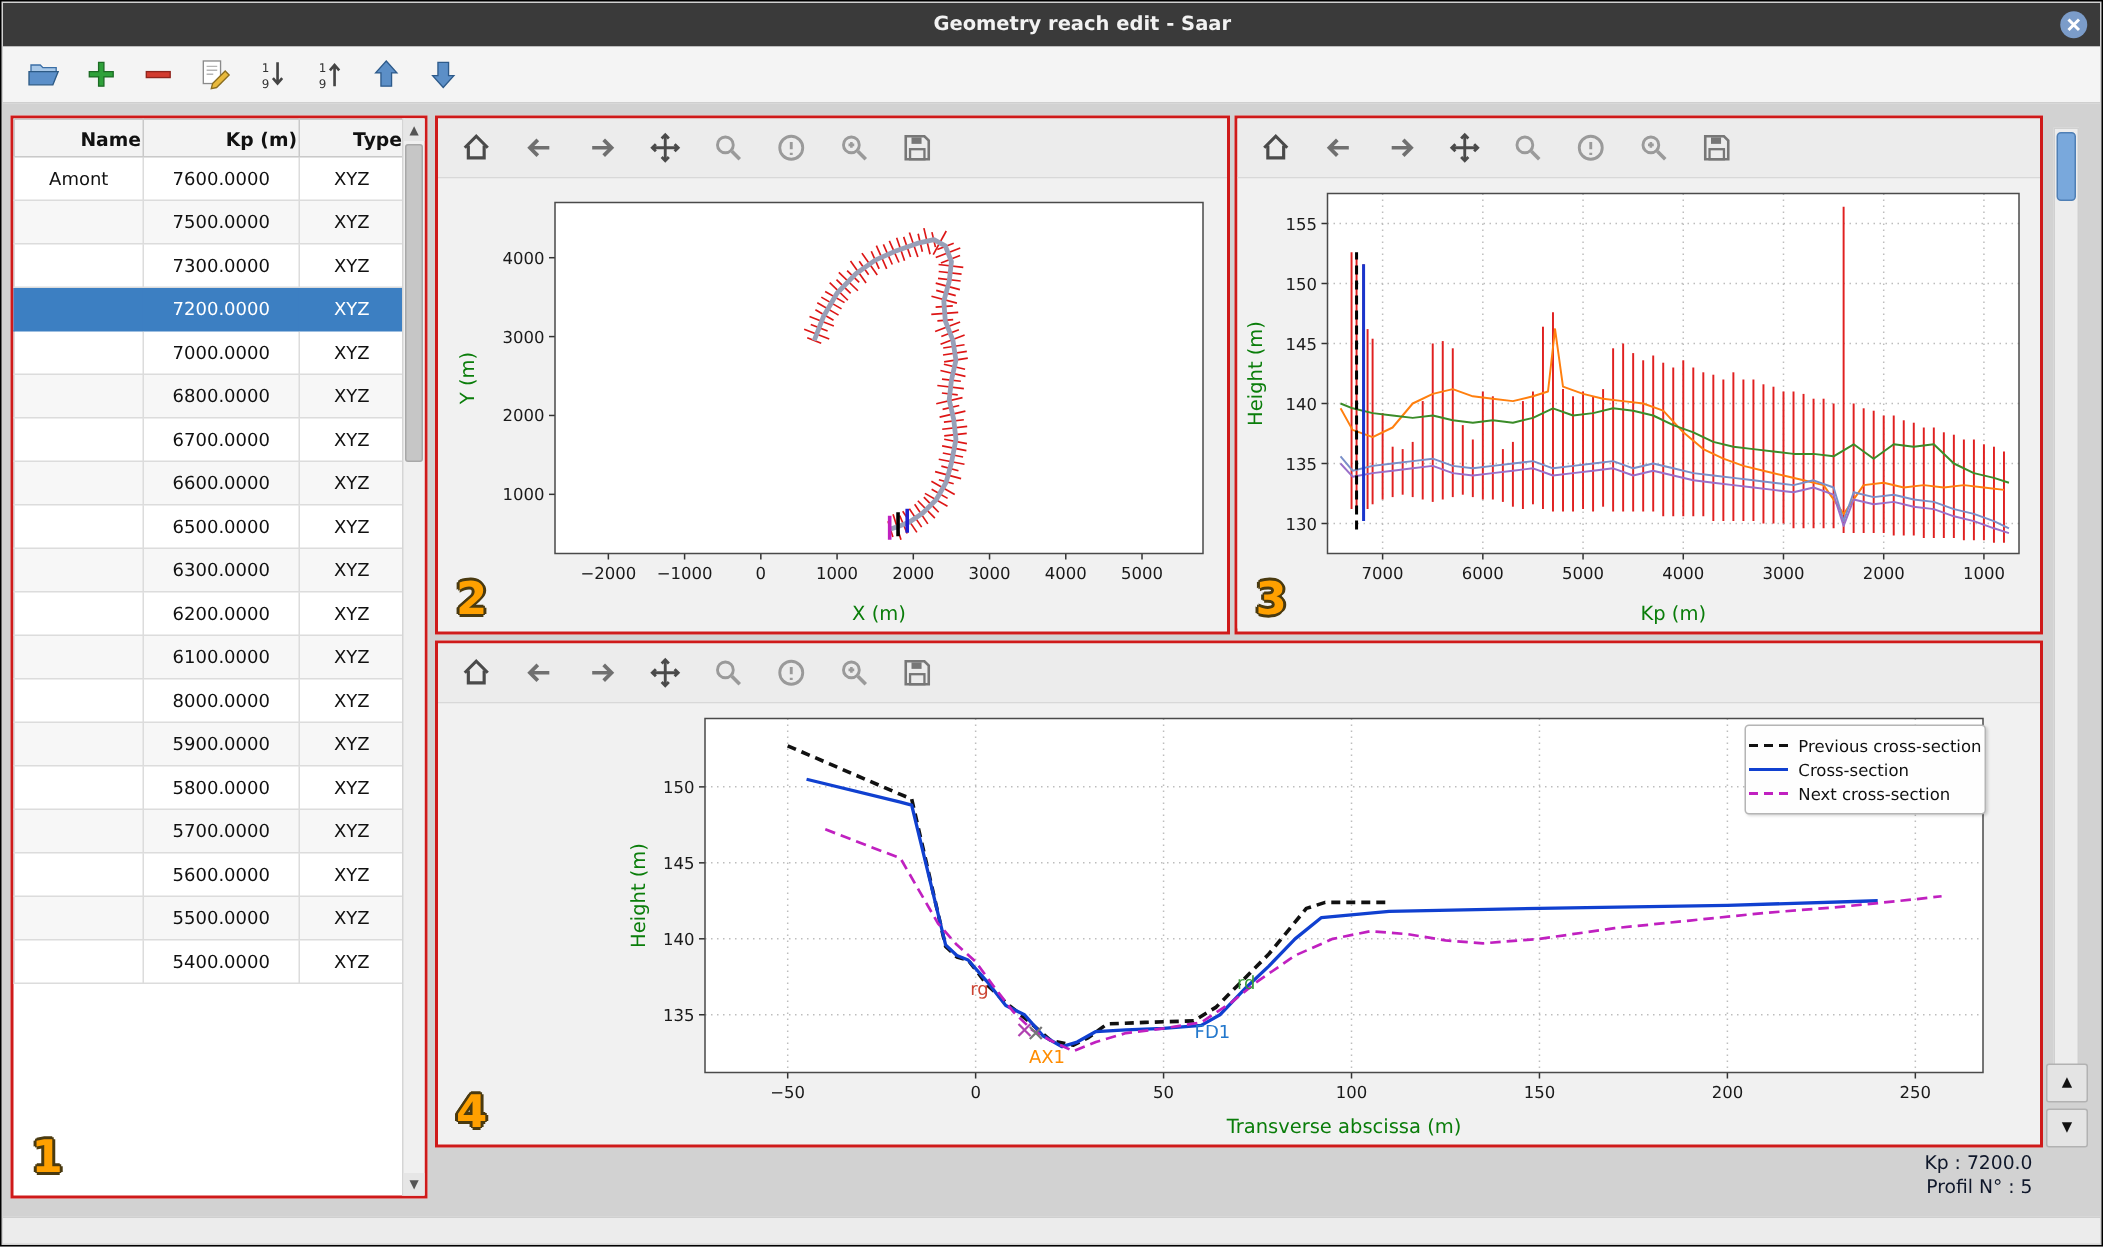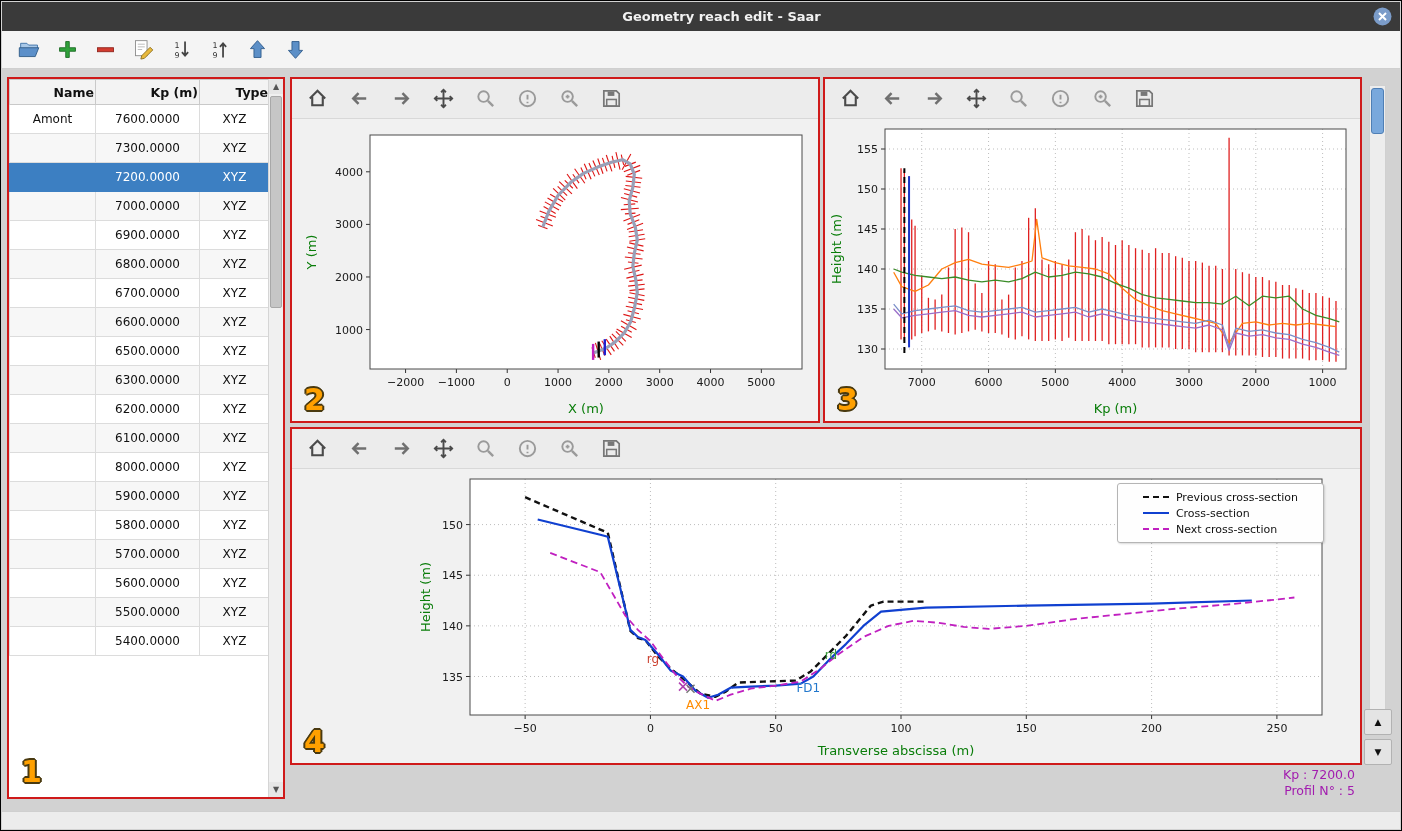--- a/index.html
+++ b/index.html
@@ -41,34 +41,34 @@
   .xs-table tbody tr.selected{background:#3c7fc2;margin-top:17px;}
   .xs-table tbody tr.selected td{color:#fff;border-color:#3c7fc2;}
   .tbl-scrollbar{position:absolute;right:0;top:0;bottom:0;width:15px;background:#f0f0f0;
     border-left:1px solid #d5d5d5;}
   .tbl-sb-arrow{position:absolute;left:0;width:14px;height:15px;font-size:8px;color:#555;
     text-align:center;line-height:15px;background:#e6e6e6;}
   .tbl-sb-thumb{position:absolute;left:1px;top:17px;width:12px;height:212px;background:#c6c6c6;
     border:1px solid #a8a8a8;border-radius:2px;}
   
   .legend{position:absolute;right:36px;top:54px;background:#fefefe;border:1px solid #b5b5b5;
-    border-radius:3px;padding:5px 25px;box-shadow:1px 1px 2px rgba(0,0,0,0.15);}
+    border-radius:3px;padding:5px 2px;box-shadow:1px 1px 2px rgba(0,0,0,0.15);}
   .legend-row{display:flex;align-items:center;font-size:11px;color:#111;height:16px;}
   .legend-sample{display:inline-block;width:26px;margin-right:7px;}
   
   .main-scrollbar{position:absolute;left:1368px;top:84px;width:17px;height:626px;background:#ededed;
     border:1px solid #d0d0d0;}
   .main-sb-thumb{position:absolute;left:1px;top:2px;width:13px;height:46px;background:#79a8dc;
     border:1px solid #4f7fb5;border-radius:3px;}
   .nav-btn{position:absolute;left:1363px;width:28px;height:26px;background:#e4e4e4;
     border:1px solid #b2b2b2;border-radius:2px;font-size:9px;color:#111;text-align:center;
     line-height:24px;}
   #nav-up{top:708px;} #nav-down{top:738px;}
   
-  .status{position:absolute;right:46px;top:766px;text-align:right;font-size:12.5px;color:#a21caf;
+  .status{position:absolute;right:46px;top:766px;text-align:right;font-size:12.5px;color:#0f172a;
     line-height:16px;}
   .bottom-bar{position:absolute;left:1px;right:1px;bottom:1px;height:18px;background:#ececec;
     border-top:1px solid #cfcfcf;}
 </style>
 </head>
 <body>
 
 <div class="window">
 
   <div class="titlebar">
@@ -146,36 +146,36 @@
         </tr>
       </thead>
       <tbody id="table-body">
           <tr>
             <td>Amont</td>
             <td>7600.0000</td>
             <td>XYZ</td>
           </tr>
           <tr>
             <td></td>
+            <td>7500.0000</td>
+            <td>XYZ</td>
+          </tr>
+          <tr>
+            <td></td>
             <td>7300.0000</td>
             <td>XYZ</td>
           </tr>
           <tr class="selected">
             <td></td>
             <td>7200.0000</td>
             <td>XYZ</td>
           </tr>
           <tr>
             <td></td>
             <td>7000.0000</td>
-            <td>XYZ</td>
-          </tr>
-          <tr>
-            <td></td>
-            <td>6900.0000</td>
             <td>XYZ</td>
           </tr>
           <tr>
             <td></td>
             <td>6800.0000</td>
             <td>XYZ</td>
           </tr>
           <tr>
             <td></td>
             <td>6700.0000</td>

